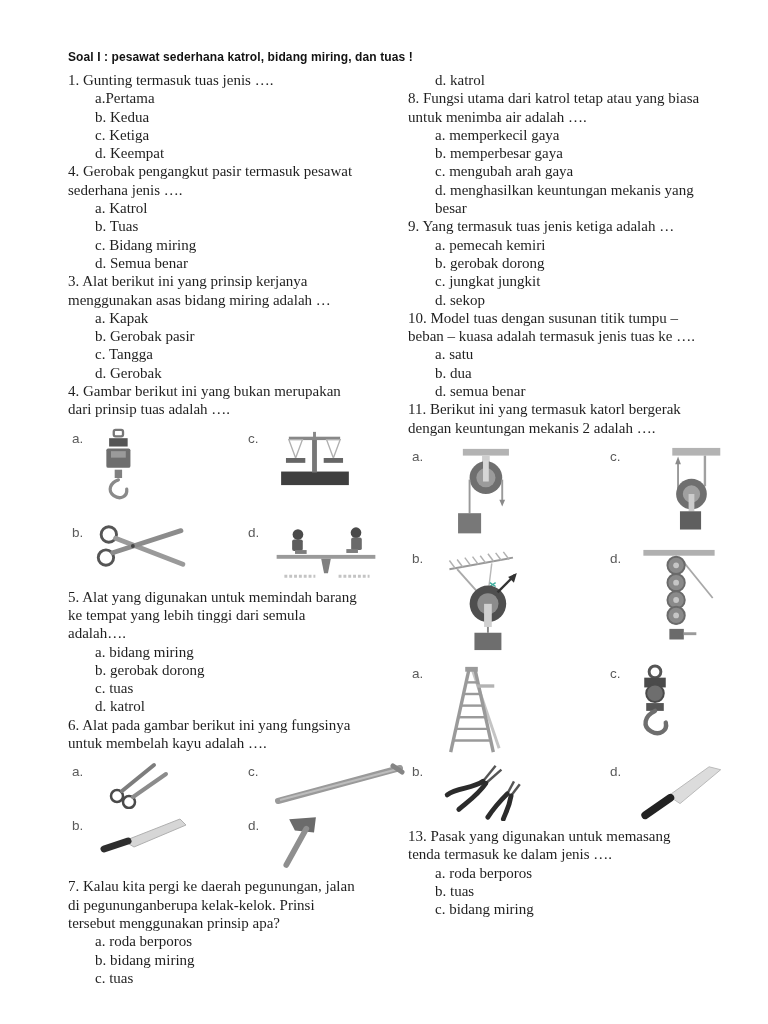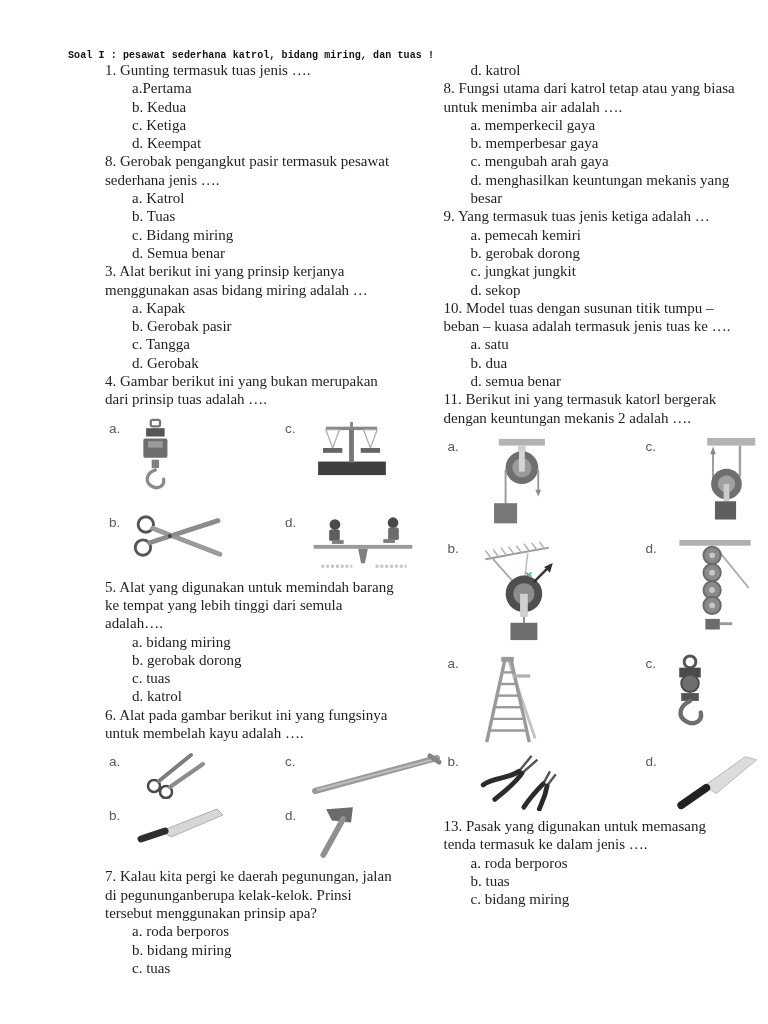--- a/index.html
+++ b/index.html
@@ -1,23 +1,23 @@
 <!DOCTYPE html>
 <html><head>
 <meta charset="utf-8">
 <style>
   html,body{margin:0;padding:0;}
   body{width:768px;height:1024px;background:#ffffff;overflow:hidden;position:relative;
        font-family:"Liberation Serif",serif;color:#1f1f1f;}
   .content{position:absolute;left:68px;top:50px;width:652px;}
-  .title{font-family:Liberation Mono, monospace;font-weight:bold;font-size:10px;
-         color:#121212;letter-spacing:.1px;}
+  .title{font-family:Liberation Sans, sans-serif;font-weight:bold;font-size:12px;
+         color:#121212;margin-bottom:7px;letter-spacing:.1px;}
   .cols{display:flex;}
   .col{font-size:15px;line-height:18.3px;}
-  .col.left{width:340px;margin-left:37px;}
+  .col.left{width:340px;}
   .col.right{width:312px;}
   .qtext{white-space:pre-line;}
   .opt{white-space:pre-line;padding-left:27px;}
   .figgrid{display:grid;margin:5px 0 4px 4px;}
   .left .figgrid{grid-template-columns:176px 1fr;}
   .right .figgrid{grid-template-columns:198px 1fr;}
   .figcell{display:flex;align-items:flex-start;gap:13px;padding:4px 0 2px 0;}
   .figlabel{font-family:"Liberation Sans",sans-serif;font-size:13.5px;color:#5a5a5a;padding-top:2px;}
   svg{display:block;}
 </style>
@@ -33,21 +33,21 @@
 
       <div>
         <div class="qtext">1.  Gunting termasuk tuas jenis ….</div>
         <div class="opt">a.Pertama</div>
         <div class="opt">b. Kedua</div>
         <div class="opt">c. Ketiga</div>
         <div class="opt">d. Keempat</div>
       </div>
 
       <div>
-        <div class="qtext">8. Gerobak pengangkut pasir termasuk pesawat
+        <div class="qtext">4. Gerobak pengangkut pasir termasuk pesawat
 sederhana jenis ….</div>
         <div class="opt">a. Katrol</div>
         <div class="opt">b. Tuas</div>
         <div class="opt">c. Bidang miring</div>
         <div class="opt">d. Semua benar</div>
       </div>
 
       <div>
         <div class="qtext">3. Alat berikut ini yang prinsip kerjanya
 menggunakan asas bidang miring adalah …</div>

